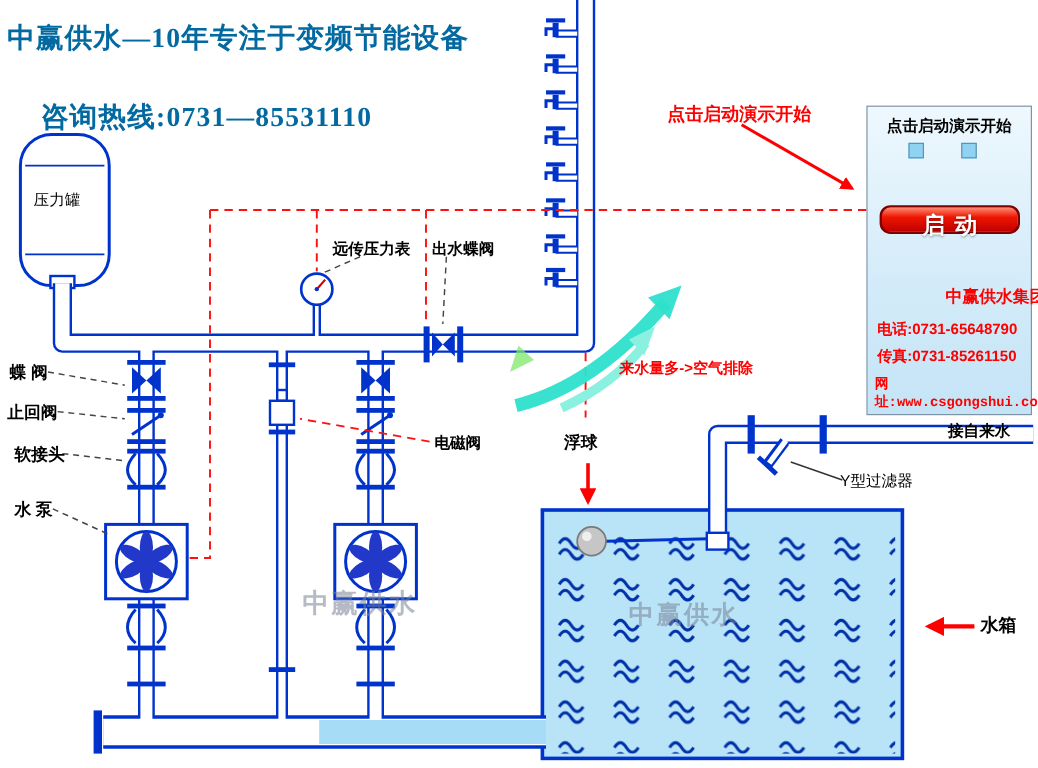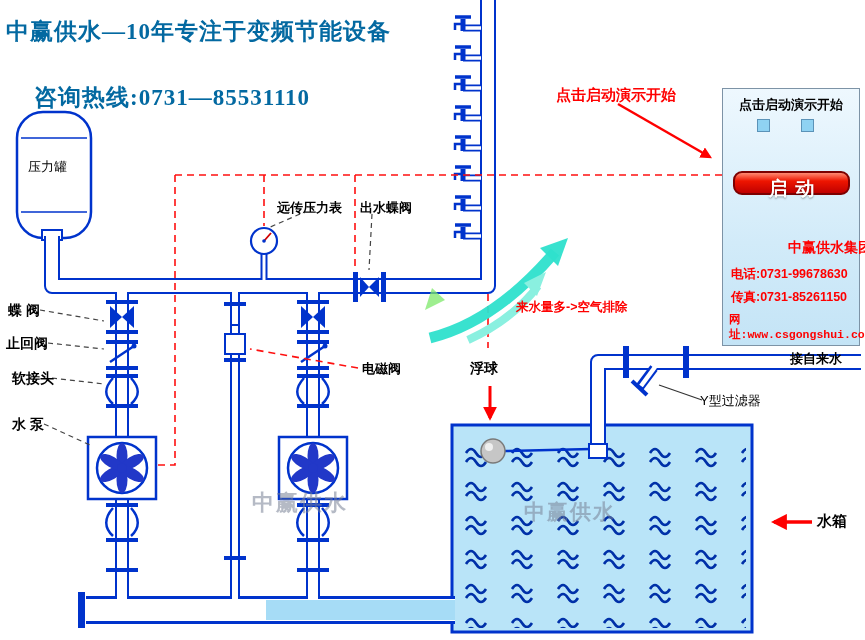--- a/index.html
+++ b/index.html
@@ -294,18 +294,18 @@
 
 <div class="wm" style="left:252px;top:488px;font-size:22px;">中赢供水</div>
 <div class="wm" style="left:524px;top:498px;font-size:21px;">中赢供水</div>
 
 <div class="cabinet">
   <div class="cab-title">点击启动演示开始</div>
   <div class="ind ind1"></div>
   <div class="ind ind2"></div>
   <div class="start-btn">启动</div>
   <div class="cab-co">中赢供水集团</div>
-  <div class="cab-line" style="top:177px;">电话:0731-99678630</div>
+  <div class="cab-line" style="top:177px;">电话:0731-65648790</div>
   <div class="cab-line" style="top:200px;">传真:0731-85261150</div>
   <div class="cab-line" style="top:223px;font-size:11.5px;left:6px;font-family:Liberation Mono, monospace;">网址:www.csgongshui.com</div>
 </div>
 
 </div>
 
 </body></html>

